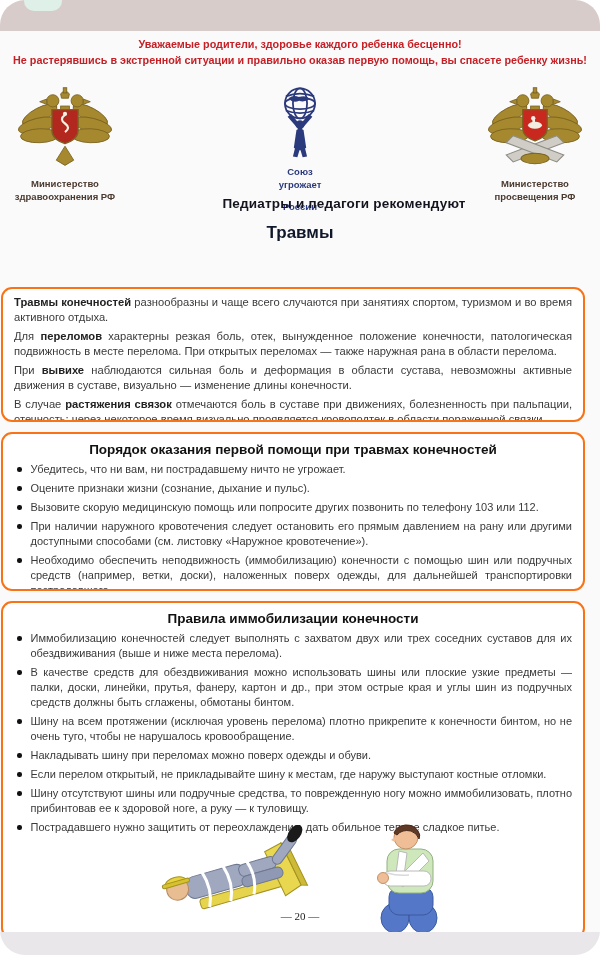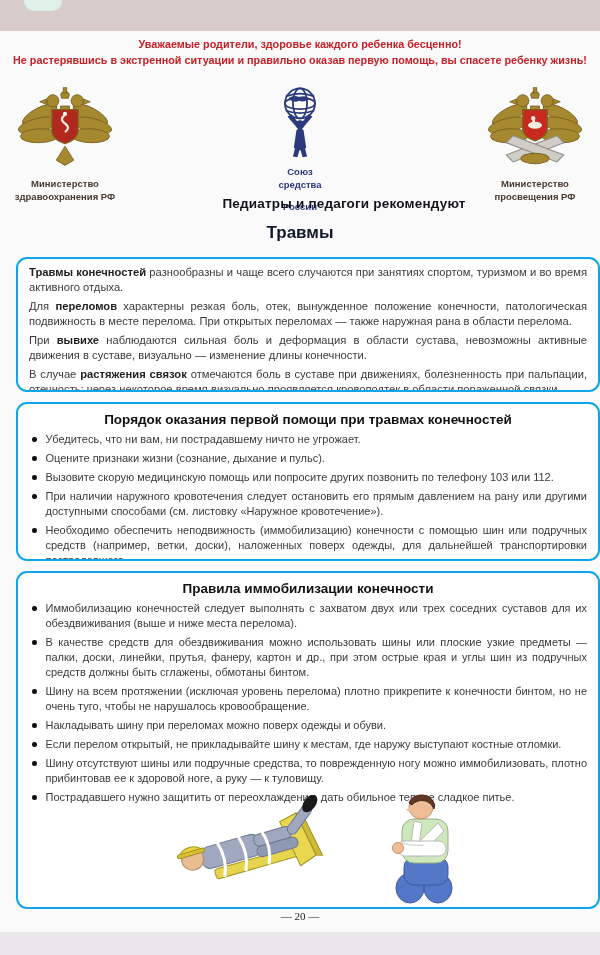--- a/index.html
+++ b/index.html
@@ -1,32 +1,32 @@
 <!DOCTYPE html>
 <html><head>
 <meta charset="utf-8">
 <style>
   html,body{margin:0;padding:0;}
   .screen{position:relative;width:600px;height:955px;background:#fbfafb;overflow:hidden;
-    font-family:"Liberation Sans", sans-serif;}
+    font-family:"Liberation Sans", sans-serif;border-radius:25px;}
   .top-band{position:absolute;left:0;top:0;width:600px;height:31px;background:#d8cccb;}
   .mint-blob{position:absolute;left:24px;top:0;width:38px;height:11px;background:#def0e7;
     border-radius:0 0 10px 10px;}
   .bottom-band{position:absolute;left:0;top:932px;width:600px;height:23px;background:#e9e7ea;}
   .hdr{position:absolute;left:0;width:600px;text-align:center;font-weight:bold;
     color:#c52026;font-size:10.8px;}
   .subtitle{position:absolute;left:0;top:196px;width:600px;text-align:center;
     font-weight:bold;font-size:13.5px;color:#14141f;letter-spacing:.2px;margin-left:44px;}
   .page-title{position:absolute;left:0;top:223px;width:600px;text-align:center;
     font-weight:bold;font-size:17px;color:#0f172a;}
   .logo-col{position:absolute;top:84px;text-align:center;}
   .logo-caption{font-weight:bold;font-size:9.5px;line-height:13px;color:#4a3a30;margin-top:3px;}
   .logo-caption.navy{color:#2b3a7c;margin-top:1px;}
-  .box{position:absolute;left:16px;width:584px;border:2px solid #0ea5e9;border-radius:11px;
-    background:#fff;box-sizing:border-box;padding:6px 11px;overflow:hidden;}
+  .box{position:absolute;left:1px;width:584px;border:2px solid #f97316;border-radius:11px;
+    background:#fff;box-sizing:border-box;padding:6px 11px;overflow:hidden;margin-top:30px;}
   .box-title{text-align:center;font-weight:bold;font-size:13.5px;color:#111;margin:2px 0 5px 0;}
   .para{font-size:11.2px;line-height:15px;color:#3a3a3a;text-align:justify;margin:0 0 4px 0;}
   .para b{color:#222;}
   .bullet-item{display:flex;margin:0 0 4px 0;}
   .dot{flex:0 0 auto;width:4.5px;height:4.5px;background:#111;border-radius:50%;
     margin:5px 9px 0 3px;}
   .btext{flex:1;font-size:11px;line-height:15px;color:#3a3a3a;text-align:justify;}
   .footer{position:absolute;left:0;top:910px;width:600px;text-align:center;
     font-family:"Liberation Serif", serif;font-size:11px;color:#222;}
   .illo{position:absolute;}
@@ -82,21 +82,21 @@
         <path d="M22,16 q6,-4 12,-1 q8,-3 12,2 q-6,4 -12,2 q-7,3 -12,-3Z" fill="#2b3a7c"></path>
         <g fill="#2b3a7c">
           <circle cx="35" cy="46" r="5"></circle>
           <path d="M33,51 L21,37 L25,34 L35,46 L45,34 L49,37 L37,51 Z"></path>
           <path d="M31,52 q4,-3 8,0 l3,20 q-7,6 -14,0 Z"></path>
           <path d="M30,70 l-3,12 l5,1 l3,-10 Z M40,70 l3,12 l-5,1 l-3,-10 Z"></path>
         </g>
       </svg>
     </span>
     <div class="logo-caption navy">Союз</div>
-    <div class="logo-caption navy" style="margin-top:0;">средства</div>
+    <div class="logo-caption navy" style="margin-top:0;">угрожает</div>
     <div class="logo-caption navy" style="margin-top:9px;">России</div>
   </div>
 
   <div class="logo-col" style="left:470px;width:130px;">
     <span>
       <svg width="96" height="86" viewBox="0 0 110 96">
         <g fill="#a6882f" stroke="#7a6220" stroke-width="1">
           <ellipse cx="26" cy="34" rx="22" ry="8" transform="rotate(-28 26 34)"></ellipse>
           <ellipse cx="24" cy="46" rx="23" ry="8" transform="rotate(-14 24 46)"></ellipse>
           <ellipse cx="26" cy="58" rx="22" ry="8" transform="rotate(-2 26 58)"></ellipse>

